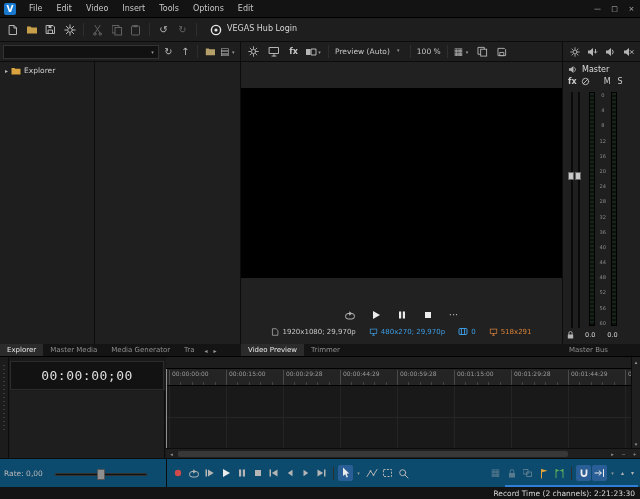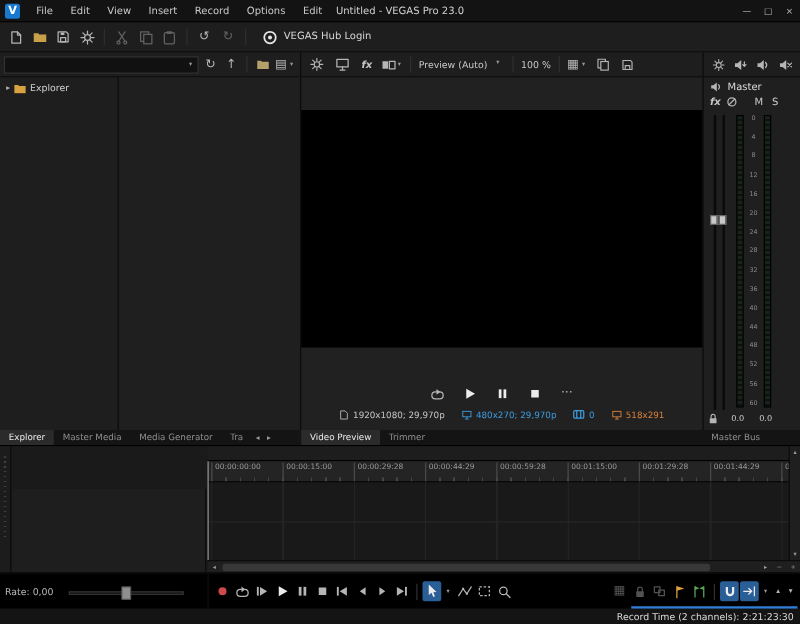--- a/index.html
+++ b/index.html
@@ -24,21 +24,21 @@
   .glyph.sm{font-size:6px}
   .hub{display:flex;gap:5px;margin-left:8px;font-size:8px;color:#d5d5d5}
   .subbar{position:absolute;top:42px;height:20px;background:#1e1e1e;border-bottom:1px solid #0c0c0c;display:flex;align-items:center}
   #leftbar{left:0;width:240px;padding:0 3px;gap:2px}
   #prevbar{left:240px;width:322px;border-left:1px solid #0c0c0c;padding:0 4px;gap:3px}
   #masterbar{left:562px;width:78px;border-left:1px solid #0c0c0c;padding:0 4px;gap:3px}
   .combo{flex:0 0 156px;height:14px;background:#111;border:1px solid #333;display:flex;align-items:center}
   .combo .val{flex:1;font-size:7px;padding-left:3px;color:#ccc}
   .caret{font-size:5px;color:#999;width:11px;text-align:center}
   .pvtext{font-size:7.5px;color:#c8c8c8;display:flex;align-items:flex-start;gap:3px;white-space:nowrap}
-  .fxlabel{font-size:8px;font-style:italic;font-weight:bold;color:#c8c8c8}
+  .fxlabel{font-size:8px;font-weight:bold;color:#c8c8c8}
 
   
   #explorer{position:absolute;top:62px;left:0;width:240px;bottom:155px;background:#1e1e1e}
   .treecol{position:absolute;left:0;top:0;bottom:0;width:95px;border-right:1px solid #0c0c0c}
   .treeitem{display:flex;align-items:center;gap:3px;padding:4px 2px 0 5px;font-size:7.5px;color:#d0d0d0}
   .filecol{position:absolute;left:96px;right:0;top:0;bottom:0;background:#1f1f1f}
 
   #preview-panel{position:absolute;top:62px;left:240px;width:322px;bottom:155px;background:#212121;border-left:1px solid #0c0c0c}
   .video{position:absolute;top:26px;left:0;width:322px;height:190px;background:#000}
   .pv-transport{position:absolute;left:0;right:0;top:244px;display:flex;justify-content:center;align-items:center;gap:9px}
@@ -82,21 +82,21 @@
   .playhead{position:absolute;left:0;top:12px;bottom:10px;width:1px;background:#8f8f8f;z-index:3}
   .vscroll{position:absolute;right:0;top:0;bottom:10px;width:9px;background:#1f1f1f;border-left:1px solid #0c0c0c}
   .vs-btn{height:9px;display:flex;align-items:center;justify-content:center;font-size:5px;color:#999}
   .vs-btn.bot{position:absolute;bottom:0;left:0;right:0}
   .hscroll{position:absolute;left:0;right:0;bottom:0;height:10px;background:#1f1f1f;border-top:1px solid #0c0c0c;display:flex;align-items:center}
   .hs-btn{width:11px;height:10px;display:flex;align-items:center;justify-content:center;font-size:5px;color:#999}
   .hs-track{flex:1;position:relative;height:8px}
   .hs-thumb{position:absolute;left:1px;right:9%;top:1px;bottom:1px;background:#383838;border-radius:2px}
 
   
-  #bottombar{position:absolute;top:458px;left:0;right:0;height:29px;background:#000000;border-top:1px solid #0c0c0c}
+  #bottombar{position:absolute;top:458px;left:0;right:0;height:29px;background:#0c4a6e;border-top:1px solid #0c0c0c}
   .rate{position:absolute;left:4px;top:10px;font-size:7.5px;color:#b8b8b8}
   .rate-slider{position:absolute;left:55px;top:14px;width:92px;height:3px;background:#101010;border:1px solid #333}
   .rate-handle{position:absolute;left:41px;top:-5px;width:8px;height:11px;background:#8f8f8f;border:1px solid #555;border-radius:1px}
   .tbar{position:absolute;left:166px;right:0;top:0;bottom:0;display:flex;align-items:center;padding:0 3px;gap:1px;border-left:1px solid #0c0c0c}
   .tbtn{width:15px;height:16px;display:flex;align-items:center;justify-content:center;border-radius:2px;flex:0 0 auto}
   .tbtn.bluebg{background:#2a5e96}
   .tbtn.narrow{width:9px}
   .tspacer{flex:1}
   .focusline{position:absolute;left:505px;bottom:0;width:133px;height:2px;background:#2f7fd6}
 
@@ -112,26 +112,25 @@
 </style>
 </head>
 <body>
 
 <div class="app">
 
   <div class="titlebar">
     <div class="logo">V</div>
     <span class="menu">File</span>
     <span class="menu">Edit</span>
-    <span class="menu">View</span>
+    <span class="menu">Video</span>
     <span class="menu">Insert</span>
-    <span class="menu">Record</span>
+    <span class="menu">Tools</span>
     <span class="menu">Options</span>
     <span class="menu">Edit</span>
-    <div class="wtitle">Untitled - VEGAS Pro 23.0</div>
     <div class="winbtns">
       <span class="winbtn">—</span>
       <span class="winbtn">□</span>
       <span class="winbtn">×</span>
     </div>
   </div>
 
   <div class="toolbar">
     <div class="ti">
         <span>
@@ -494,20 +493,23 @@
       <span class="tab active">Video Preview</span>
       <span class="tab">Trimmer</span>
     </div>
     <div class="tabgrp" style="left:562px">
       <span class="tab">Master Bus</span>
     </div>
   </div>
 
   <div id="timeline">
     <div class="markerstrip"></div>
+    <div class="tc-box">
+      <span class="tc-text">00:00:00;00</span>
+    </div>
     <div class="trackhead"></div>
     <div class="tl-right">
       <div class="markerbar"></div>
       <div class="ruler">
         <span class="rlab" style="left:3px">00:00:00:00</span>
         <span class="rlab" style="left:60px">00:00:15:00</span>
         <span class="rlab" style="left:117px">00:00:29:28</span>
         <span class="rlab" style="left:174px">00:00:44:29</span>
         <span class="rlab" style="left:231px">00:00:59:28</span>
         <span class="rlab" style="left:288px">00:01:15:00</span>

